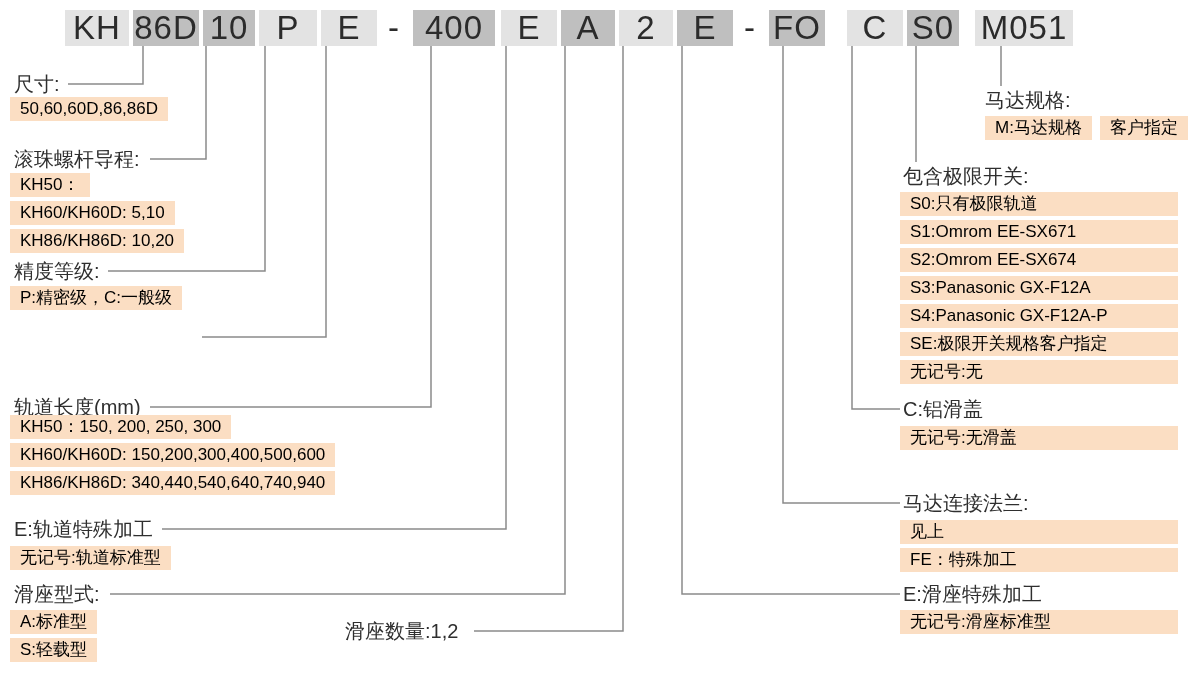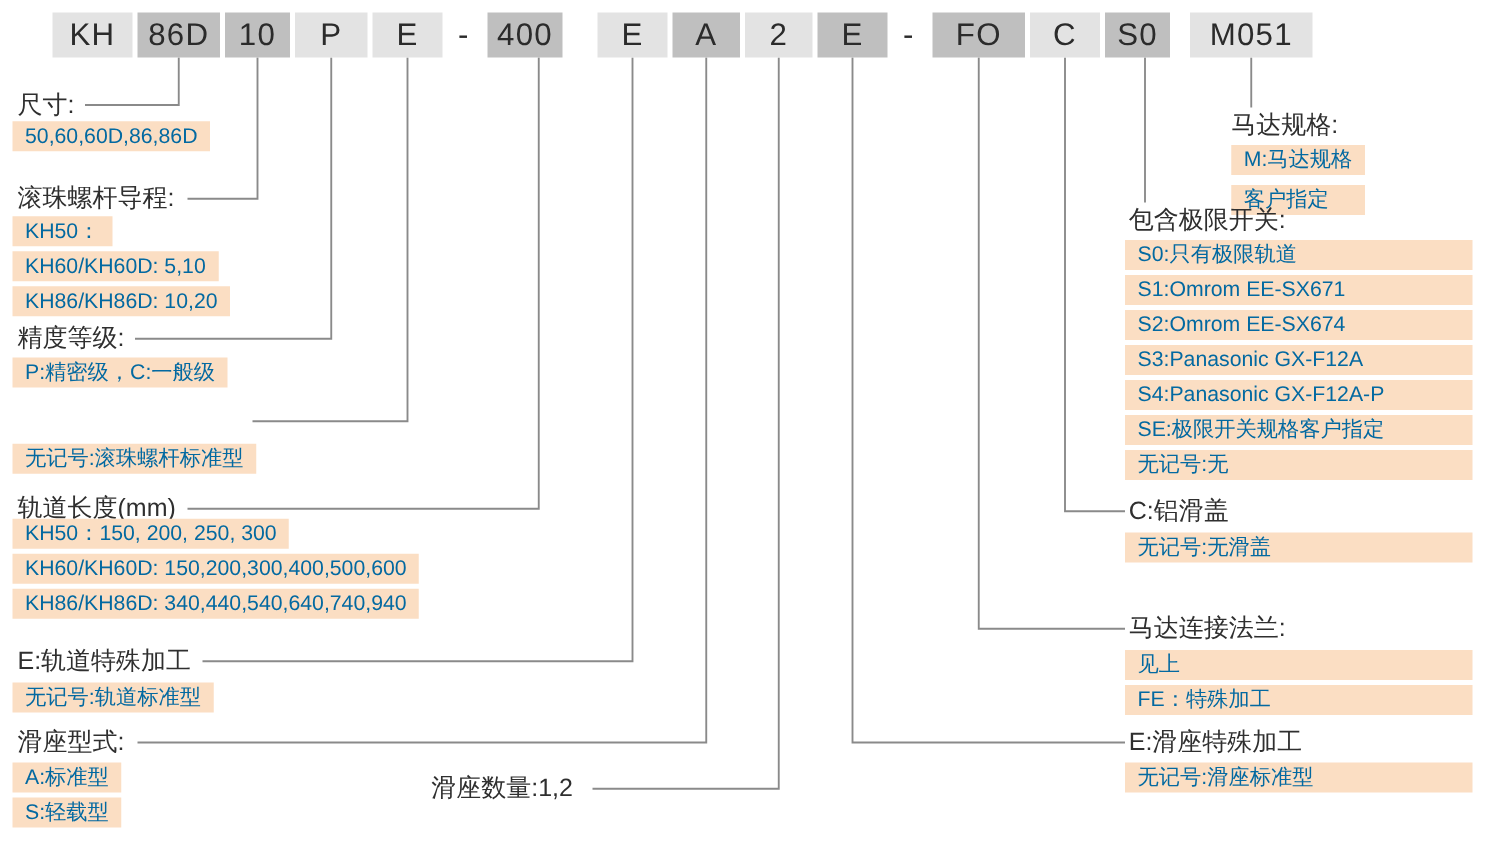--- a/index.html
+++ b/index.html
@@ -4,36 +4,36 @@
 <style>
   * { margin:0; padding:0; box-sizing:border-box; }
   html,body { background:#ffffff; }
   body { font-family:"Liberation Sans","DejaVu Sans",sans-serif; }
   .canvas { position:relative; width:1200px; height:675px; background:#ffffff; overflow:hidden; }
   .lines { position:absolute; left:0; top:0; width:1200px; height:675px; }
   .lines polyline { fill:none; stroke:var(--line,#8a8a8a); stroke-width:1.5; }
   .seg {
     position:absolute; top:10px; height:36px;
     display:flex; align-items:center; justify-content:center;
-    font-size:25px; font-weight:500; color:var(--text,#2b2b2b); letter-spacing:1px;
+    font-size:33px; font-weight:500; color:var(--text,#2b2b2b); letter-spacing:1px;margin-left:23px;
   }
   .seg-light { background:var(--box-light,#e3e3e3); }
   .seg-dark  { background:var(--box-dark,#bfbfbf); }
   .seg-none  { background:transparent; }
   .lbl {
     position:absolute; font-size:20px; line-height:24px;
     color:#2f2f2f; white-space:nowrap;
   }
   .bars { position:absolute; display:flex; flex-direction:column; gap:4px; align-items:flex-start; }
   .bar {
     background:var(--highlight,#fbdec3); height:24px; line-height:24px;
-    font-size:17px; color:#0369a1; padding:0 10px; white-space:nowrap;
+    font-size:17px; color:#000000; padding:0 10px; white-space:nowrap;
   }
   .bars.fixed .bar { width:278px; }
-  .chips { position:absolute; display:flex; flex-direction:column; gap:8px; }
+  .chips { position:absolute; display:flex; flex-direction:row; gap:8px; }
 </style>
 </head>
 <body>
 
 <div class="canvas">
 
   <svg class="lines" width="1200" height="675" viewBox="0 0 1200 675">
     <polyline points="143,46 143,84 68,84"></polyline>
     <polyline points="206,46 206,159 150,159"></polyline>
     <polyline points="265,46 265,271 108,271"></polyline>
@@ -48,27 +48,27 @@
     <polyline points="916,46 916,162"></polyline>
     <polyline points="1001,46 1001,86"></polyline>
   </svg>
 
   <div class="seg seg-light" style="left:42px;width:64px">KH</div>
   <div class="seg seg-dark" style="left:110px;width:66px">86D</div>
   <div class="seg seg-dark" style="left:180px;width:52px">10</div>
   <div class="seg seg-light" style="left:236px;width:58px">P</div>
   <div class="seg seg-light" style="left:298px;width:56px">E</div>
   <div class="seg seg-none" style="left:356px;width:30px">-</div>
-  <div class="seg seg-dark" style="left:390px;width:60px">400</div>
+  <div class="seg seg-dark" style="left:390px;width:82px">400</div>
   <div class="seg seg-light" style="left:478px;width:56px">E</div>
   <div class="seg seg-dark" style="left:538px;width:54px">A</div>
   <div class="seg seg-light" style="left:596px;width:54px">2</div>
   <div class="seg seg-dark" style="left:654px;width:56px">E</div>
   <div class="seg seg-none" style="left:712px;width:30px">-</div>
-  <div class="seg seg-dark" style="left:746px;width:74px">FO</div>
+  <div class="seg seg-dark" style="left:746px;width:56px">FO</div>
   <div class="seg seg-light" style="left:824px;width:56px">C</div>
   <div class="seg seg-dark" style="left:884px;width:52px">S0</div>
   <div class="seg seg-light" style="left:952px;width:98px">M051</div>
 
   <div class="lbl" style="left:14px;top:72px">尺寸:</div>
   <div class="bars" style="left:10px;top:97px">
     <div class="bar">50,60,60D,86,86D</div>
   </div>
 
   <div class="lbl" style="left:14px;top:147px">滚珠螺杆导程:</div>
@@ -76,23 +76,20 @@
     <div class="bar">KH50：</div>
     <div class="bar">KH60/KH60D: 5,10</div>
     <div class="bar">KH86/KH86D: 10,20</div>
   </div>
 
   <div class="lbl" style="left:14px;top:259px">精度等级:</div>
   <div class="bars" style="left:10px;top:286px">
     <div class="bar">P:精密级，C:一般级</div>
   </div>
 
-  <div class="bars" style="left:10px;top:355px">
-    <div class="bar">无记号:滚珠螺杆标准型</div>
-  </div>
 
   <div class="lbl" style="left:14px;top:395px">轨道长度(mm)</div>
   <div class="bars" style="left:10px;top:415px">
     <div class="bar">KH50：150, 200, 250, 300</div>
     <div class="bar">KH60/KH60D: 150,200,300,400,500,600</div>
     <div class="bar">KH86/KH86D: 340,440,540,640,740,940</div>
   </div>
 
   <div class="lbl" style="left:14px;top:517px">E:轨道特殊加工</div>
   <div class="bars" style="left:10px;top:546px">

